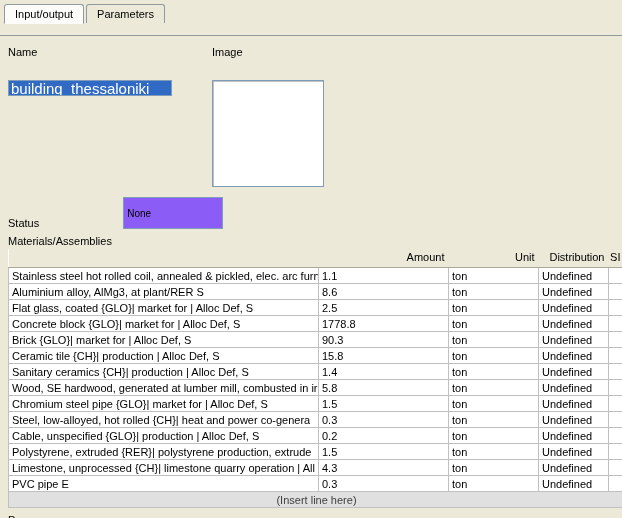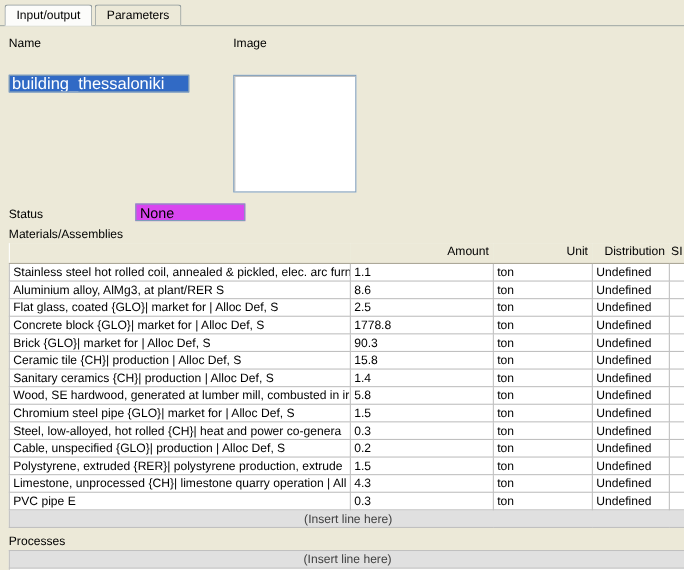--- a/index.html
+++ b/index.html
@@ -10,21 +10,21 @@
     background: #ece9d8;
     color: #000;
     width: 622px;
     height: 518px;
     overflow: hidden;
   }
   .tabs {
     display: flex;
     border-bottom: 1px solid #919b9c;
     background: #ece9d8;
-    padding: 4px 4px 0 4px;
+    padding: 4px 4px 12px 4px;
   }
   .tab {
     padding: 3px 10px;
     border: 1px solid #919b9c;
     border-bottom: none;
     background: #ece9d8;
     margin-right: 2px;
     border-radius: 3px 3px 0 0;
     position: relative;
     cursor: pointer;
@@ -71,26 +71,26 @@
     box-shadow: inset 1px 1px 0 #c0c0c0;
   }
   .status-row {
     display: flex;
     align-items: flex-end;
     gap: 84px;
     margin-bottom: 6px;
   }
   .status-input {
     width: 100px;
-    height: 16px;
+    height: 32px;
     border: 1px solid #7f9db9;
-    background: #d946ef;
+    background: #8b5cf6;
     padding: 1px 3px;
     font-family: inherit;
-    font-size: 13px;
+    font-size: 10px;
   }
   .section-label {
     margin-bottom: 2px;
   }
   table {
     border-collapse: collapse;
     width: 616px;
     background: #fff;
     table-layout: fixed;
   }

